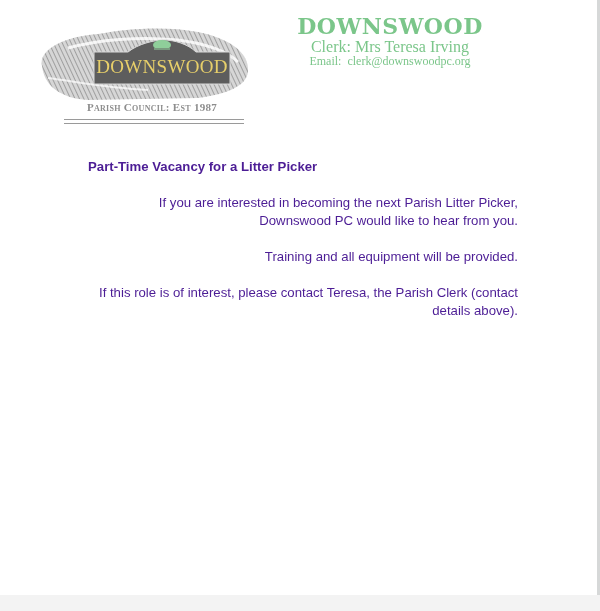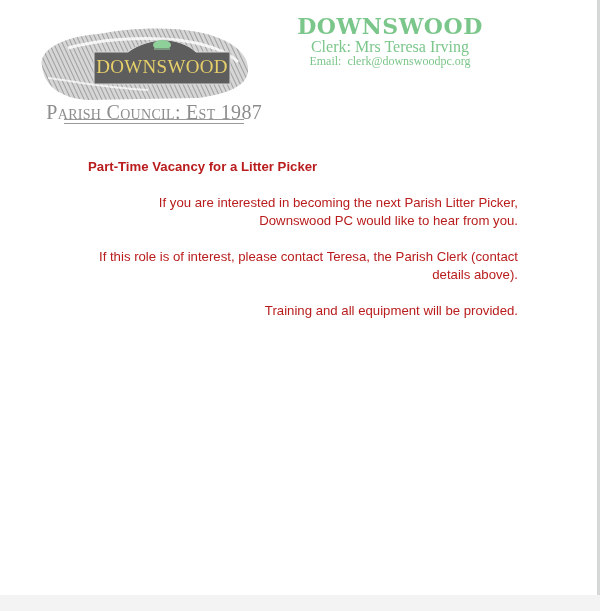--- a/index.html
+++ b/index.html
@@ -22,23 +22,23 @@
     }
     
     .logo { position: absolute; left: 28px; top: 18px; width: 226px; height: 104px; }
     .logo svg { position: absolute; left: 0; top: 0; }
     .logo-sign-text {
       position: absolute; left: 68px; top: 38px; width: 132px; text-align: center;
       font-family: "Liberation Serif", serif; font-size: 19px; color: #e7cf6a;
       letter-spacing: 0.3px;
     }
     .logo-sub {
-      position: absolute; left: 14px; top: 83px; width: 220px; text-align: right;
-      font-family: "Liberation Serif", serif; font-size: 20px; color: #8d8d8d;
-      letter-spacing: 0.3px; font-variant: small-caps; white-space: nowrap;
+      position: absolute; left: 14px; top: 83px; width: 220px; text-align: center;
+      font-family: "Liberation Serif", serif; font-size: 11px; color: #8d8d8d;
+      letter-spacing: 0.3px; font-variant: small-caps; white-space: nowrap; font-weight: bold;
     }
     .logo-sub-line {
       position: absolute; left: 36px; top: 101px; width: 180px; height: 3px;
       border-top: 1px solid #9a9a9a; border-bottom: 1px solid #9a9a9a;
     }
     
     .letterhead {
       position: absolute; left: 280px; top: 12px; width: 220px; text-align: center;
       color: #7bc68a;
     }
@@ -51,21 +51,21 @@
       line-height: 28px; letter-spacing: 0.5px; white-space: nowrap;
     }
     .lh-line {
       font-family: "Liberation Serif", serif; font-size: 16px; line-height: 14px;
     }
     .lh-email { font-size: 12px; }
     .lh-email .small { font-size: 12px; }
     
     .content {
       position: absolute; left: 88px; top: 158px; width: 430px;
-      color: #b91c1c; font-size: 13.2px; line-height: 18px;
+      color: #4c1d95; font-size: 13.2px; line-height: 18px;
     }
     .heading { font-weight: bold; margin: 0 0 18px 0; }
     .para { margin: 0 0 18px 0; text-align: right; }
     .spell {
       text-decoration: underline wavy #d32f2f; text-decoration-thickness: 1px;
       text-underline-offset: 2px;
     }
   </style>
 </head>
 <body>
@@ -97,19 +97,19 @@
     <div class="lh-line">Clerk:  Mrs Teresa Irving</div>
     <div class="lh-line lh-email">
       <span>Email:</span>&nbsp;
       <span class="small">clerk@downswoodpc.org</span>
     </div>
   </div>
 
   <div class="content">
     <p class="heading">Part-Time Vacancy for a Litter Picker</p>
     <p class="para">If you are interested in becoming the next Parish Litter Picker, Downswood PC would like to hear from you.</p>
+    <p class="para">Training and all equipment will be provided.</p>
     <p class="para">If this role is of interest, please contact Teresa, the Parish Clerk (contact details above).</p>
-    <p class="para">Training and all equipment will be provided.</p>
   </div>
 </div>
 
 <div class="page-edge"></div>
 <div class="bottom-bar"></div>
 
 </body></html>

